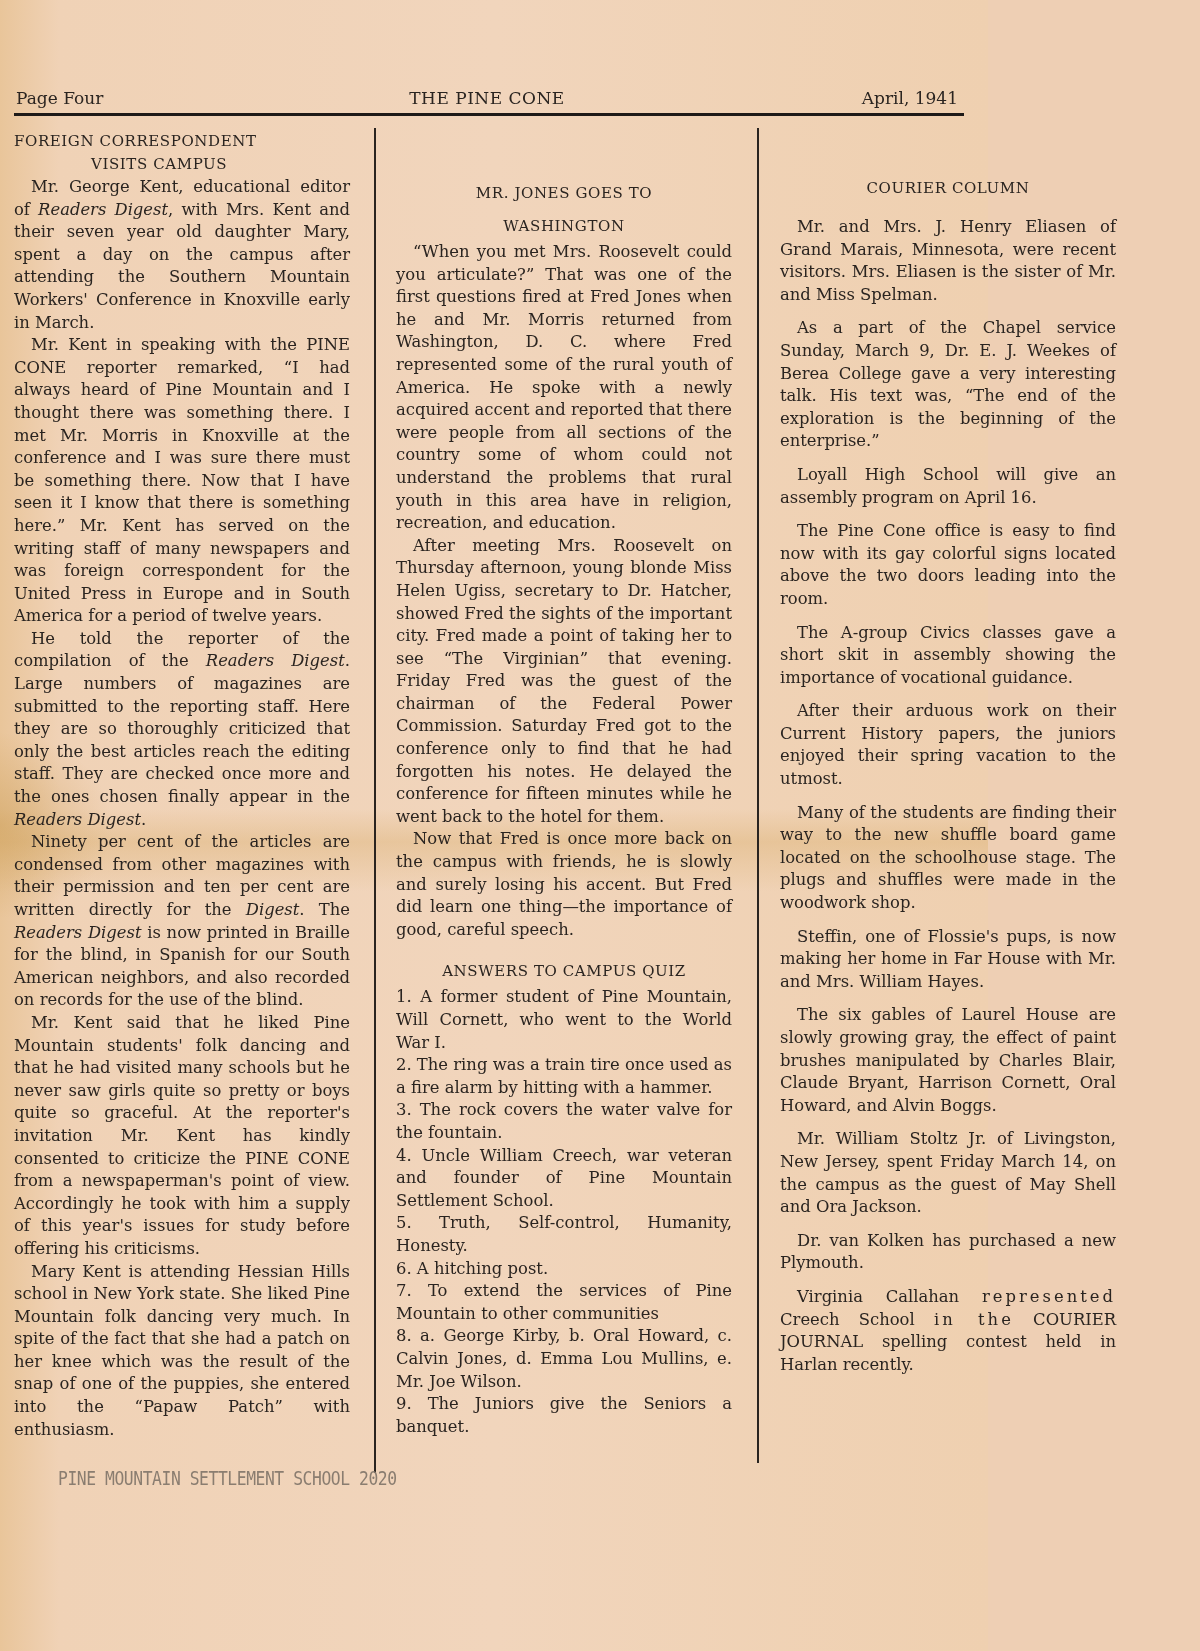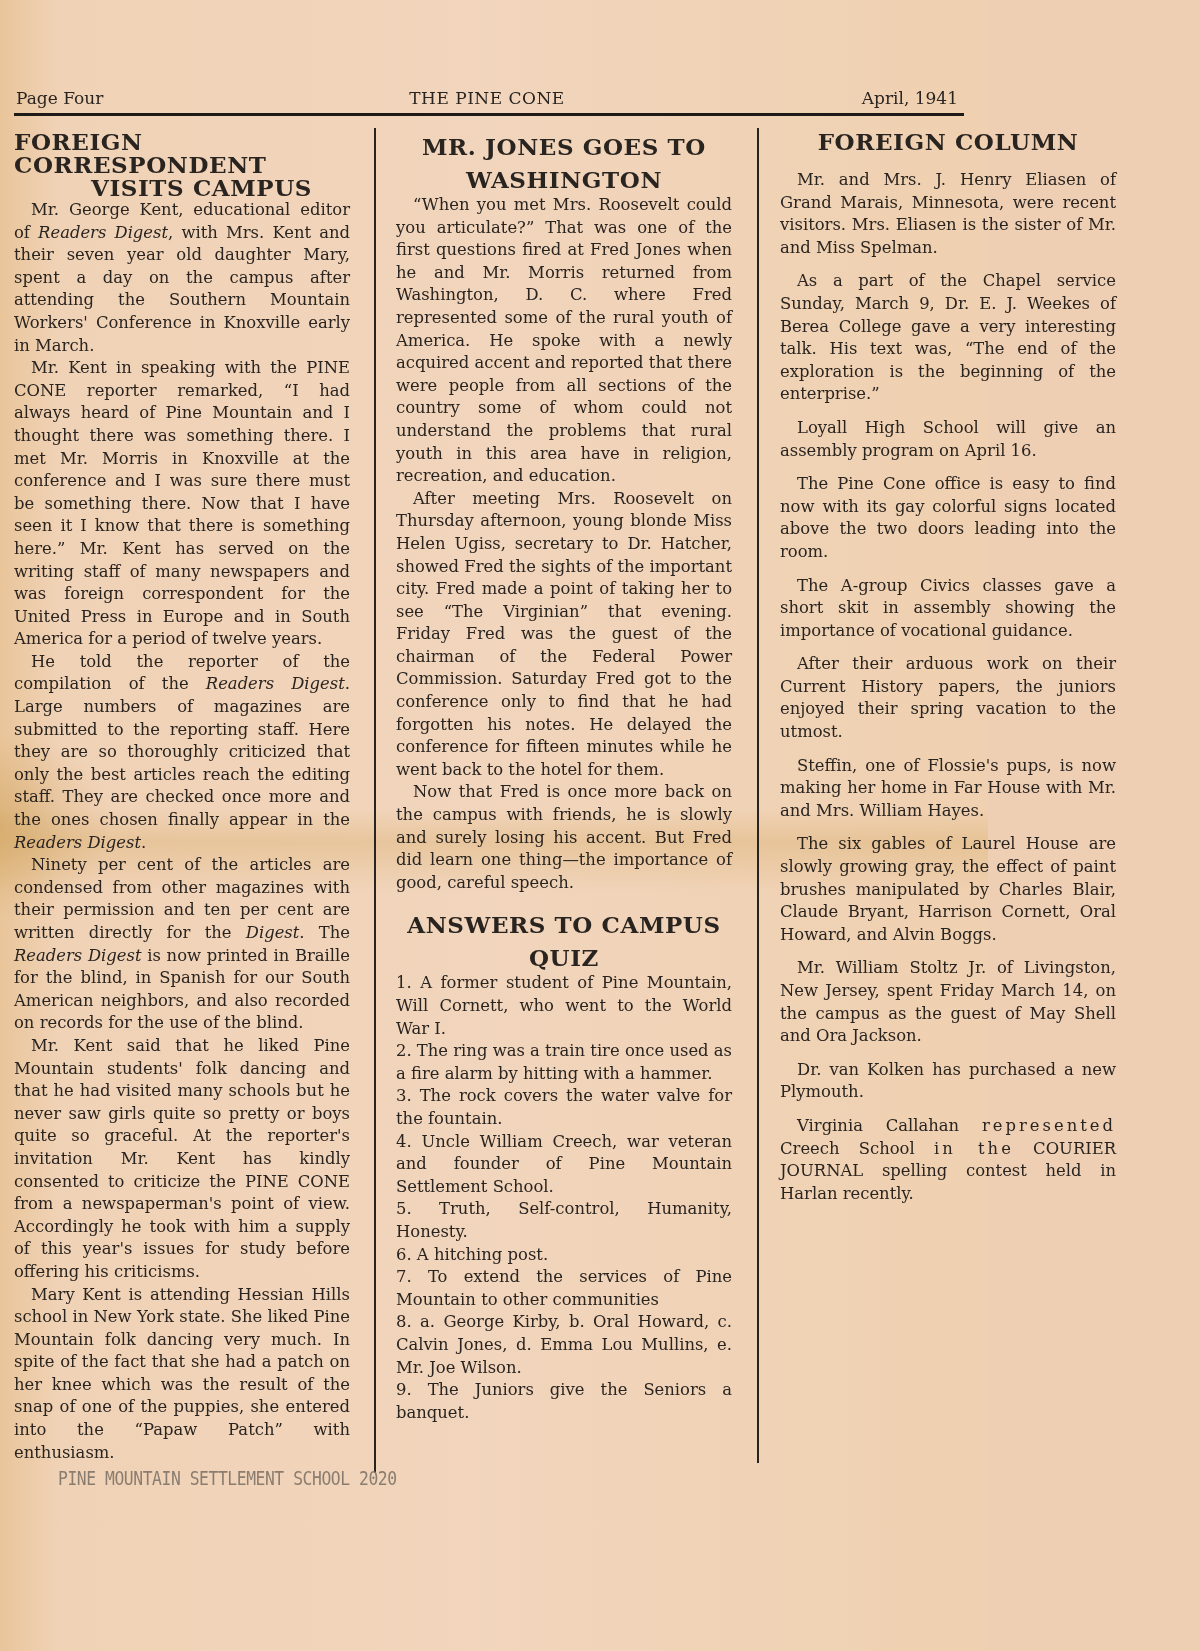--- a/index.html
+++ b/index.html
@@ -33,26 +33,26 @@
     font-size:16.4px; line-height:22.6px;
     text-align:justify;
   }
   .col1 { left:14px; width:336px; }
   .col2 { left:396px; width:336px; }
   .col3 { left:780px; width:336px; }
   .vline { position:absolute; top:128px; width:2px; background:#2a2420; }
   .v1 { left:374px; height:1345px; }
   .v2 { left:757px; height:1335px; }
   h2 {
-    font-weight:bold; font-size:23px; margin:0;
+    font-weight:normal; font-size:15px; margin:0;
     letter-spacing:0.6px; line-height:23px;
   }
   .h-left { text-align:left; }
   .h-left .l2 { display:block; padding-left:77px; }
-  .h-center { text-align:center; }
+  .h-center { text-align:center;margin-top:47px; }
   .col2 h2.h-center { line-height:33px; margin-bottom:-2px; }
   .col3 h2 { margin-bottom:16px; }
   p { margin:0; text-indent:17px; }
   .col3 p { margin-bottom:11px; }
   .quiz-title { margin-top:14px; margin-bottom:24px; }
   .quiz p { text-indent:0; }
   .spaced { letter-spacing:3px; }
   em { font-style:italic; }
   .watermark {
     position:absolute; left:58px; top:1467px;
@@ -106,27 +106,28 @@
       <p>4. Uncle William Creech, war veteran and founder of Pine Mountain Settlement School.</p>
       <p>5. Truth, Self-control, Humanity, Honesty.</p>
       <p>6. A hitching post.</p>
       <p>7. To extend the services of Pine Mountain to other communities</p>
       <p>8. a. George Kirby, b. Oral Howard, c. Calvin Jones, d. Emma Lou Mullins, e. Mr. Joe Wilson.</p>
       <p>9. The Juniors give the Seniors a banquet.</p>
     </div>
   </div>
 
   <div class="col col3">
-    <h2 class="h-center">FOREIGN COLUMN</h2>
+    <h2 class="h-center">COURIER COLUMN</h2>
     <p>Mr. and Mrs. J. Henry Eliasen of Grand Marais, Minnesota, were recent visitors. Mrs. Eliasen is the sister of Mr. and Miss Spelman.</p>
     <p>As a part of the Chapel service Sunday, March 9, Dr. E. J. Weekes of Berea College gave a very interesting talk. His text was, “The end of the exploration is the beginning of the enterprise.”</p>
     <p>Loyall High School will give an assembly program on April 16.</p>
     <p>The Pine Cone office is easy to find now with its gay colorful signs located above the two doors leading into the room.</p>
     <p>The A-group Civics classes gave a short skit in assembly showing the importance of vocational guidance.</p>
     <p>After their arduous work on their Current History papers, the juniors enjoyed their spring vacation to the utmost.</p>
+    <p>Many of the students are finding their way to the new shuffle board game located on the schoolhouse stage. The plugs and shuffles were made in the woodwork shop.</p>
     <p>Steffin, one of Flossie's pups, is now making her home in Far House with Mr. and Mrs. William Hayes.</p>
     <p>The six gables of Laurel House are slowly growing gray, the effect of paint brushes manipulated by Charles Blair, Claude Bryant, Harrison Cornett, Oral Howard, and Alvin Boggs.</p>
     <p>Mr. William Stoltz Jr. of Livingston, New Jersey, spent Friday March 14, on the campus as the guest of May Shell and Ora Jackson.</p>
     <p>Dr. van Kolken has purchased a new Plymouth.</p>
     <p><span>Virginia Callahan </span><span class="spaced">represented</span><span> Creech School </span><span class="spaced">in the</span><span> COURIER JOURNAL spelling contest held in Harlan recently.</span></p>
   </div>
 
   <div class="watermark">PINE MOUNTAIN SETTLEMENT SCHOOL 2020</div>
 </div>
 

